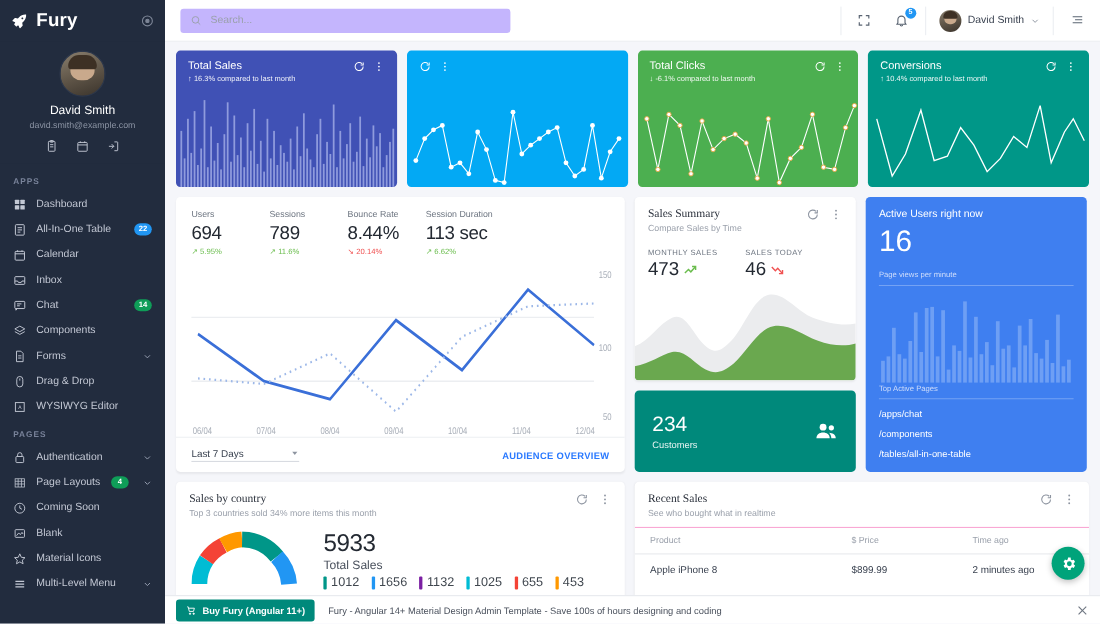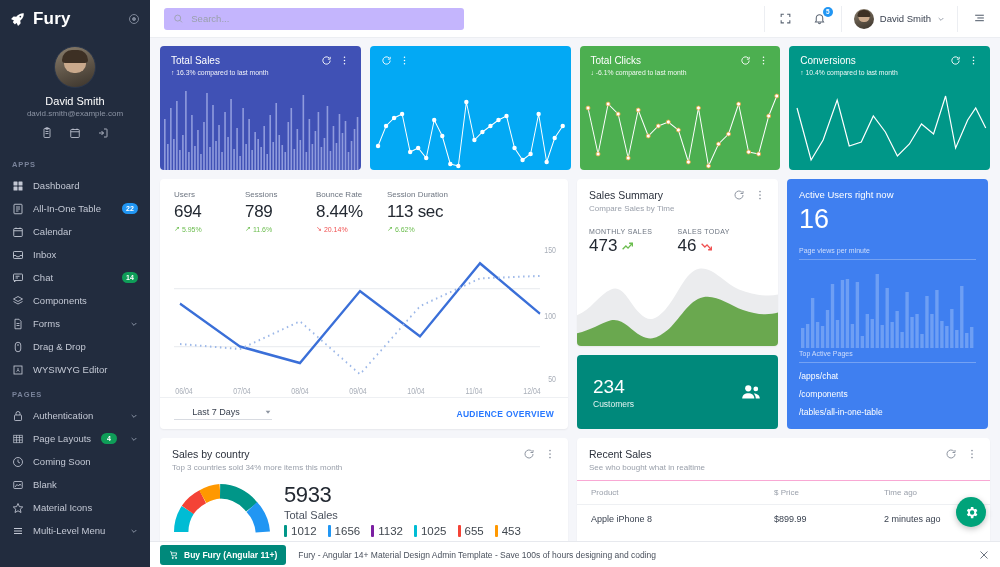--- a/index.html
+++ b/index.html
@@ -109,38 +109,38 @@
   .stat-sub { font-size: 6.8px; margin-top: 3px; opacity: .92; }
   .stat-actions { display: flex; gap: 7px; align-items: center; }
   .stat-actions svg { width: 11px; height: 11px; color: #fff; cursor: pointer; }
   .stat-chart { position: absolute; left: 0; right: 0; bottom: 0; height: 88px; }
   .stat-chart svg { width: 100%; height: 100%; display: block; }
 
   
   .card { background: #fff; border-radius: 4px; box-shadow: 0 1px 2px rgba(0,0,0,.06); overflow: hidden; }
   .card-head { padding: 10px 12px 8px; display: flex; align-items: flex-start; }
   .card-head-txt { flex: 1; }
-  .card-title { font-size: 10.5px; color: #2b313c; font-weight: 400; }
+  .card-title { font-size: 10.5px; color: #2b313c; font-weight: 400; font-family: Liberation Serif, serif; }
   .card-sub { font-size: 8px; color: #9aa0ab; margin-top: 3px; }
   .card-actions { display: flex; gap: 9px; align-items: center; }
   .card-actions svg { width: 12px; height: 12px; color: #8d94a0; cursor: pointer; }
 
   
   .analytics { width: 408px; height: 250px; display: flex; flex-direction: column; }
   .metrics { display: flex; padding: 11px 14px 0; gap: 0; }
   .metric { width: 71px; }
   .metric-label { font-size: 8px; color: #6d7581; }
   .metric-value { font-size: 17px; color: #232932; margin-top: 3px; font-weight: 400; letter-spacing: -.3px; }
   .metric-delta { font-size: 7px; margin-top: 3px; display: flex; align-items: center; gap: 2px; }
   .up { color: #6bbd4e; } .down { color: #f05252; }
   .analytics-chart { flex: 1; position: relative; }
   .analytics-chart svg { width: 100%; height: 100%; display: block; }
   .analytics-foot {
     height: 32px; border-top: 1px solid #eef0f3; display: flex; align-items: center;
-    padding: 0 14px; justify-content: space-between; text-align: center;
+    padding: 0 14px; justify-content: space-between;
   }
   .select {
     display: flex; align-items: center; gap: 6px; border-bottom: 1px solid #d8dbe1;
     padding-bottom: 2px; width: 98px; cursor: pointer;
   }
   .select-val { font-size: 9px; color: #3a4250; flex: 1; }
   .select svg { width: 8px; height: 8px; color: #8d94a0; }
   .link-btn { font-size: 8.5px; color: #2979ff; font-weight: 700; letter-spacing: .3px; cursor: pointer; }
 
   
@@ -170,21 +170,21 @@
   .au-title { font-size: 9.5px; }
   .au-num { font-size: 27px; font-weight: 300; margin-top: 6px; line-height: 1; }
   .au-sub { font-size: 7px; color: #cfddfb; margin-top: 14px; border-bottom: 1px solid rgba(255,255,255,.28); padding-bottom: 5px; }
   .au-chart { height: 84px; margin-top: 4px; }
   .au-chart svg { width: 100%; height: 100%; display: block; }
   .au-pages-label { font-size: 7px; color: #cfddfb; border-bottom: 1px solid rgba(255,255,255,.28); padding-bottom: 5px; margin-top: 2px; }
   .au-page { font-size: 8.5px; margin-top: 8px; }
 
   
   .sales-country { width: 408px; height: 112px; }
-  .donut-row { display: flex; align-items: center; padding: 2px 14px 0; gap: 14px; }
+  .donut-row { display: flex; align-items: center; padding: 2px 14px 0; gap: 24px; }
   .donut { width: 96px; height: 52px; position: relative; }
   .donut svg { width: 96px; height: 96px; display: block; }
   .donut-right { flex: 1; }
   .total-num { font-size: 22px; color: #232932; font-weight: 400; letter-spacing: -.4px; }
   .total-label { font-size: 11px; color: #4a515d; margin-top: 1px; }
   .legend { display: flex; gap: 11px; margin-top: 4px; }
   .legend-item { display: flex; align-items: center; gap: 4px; font-size: 11.5px; color: #40474f; }
   .legend-bar { width: 3px; height: 12px; border-radius: 1px; }
 
   .recent-sales { flex: 1; height: 112px; }

